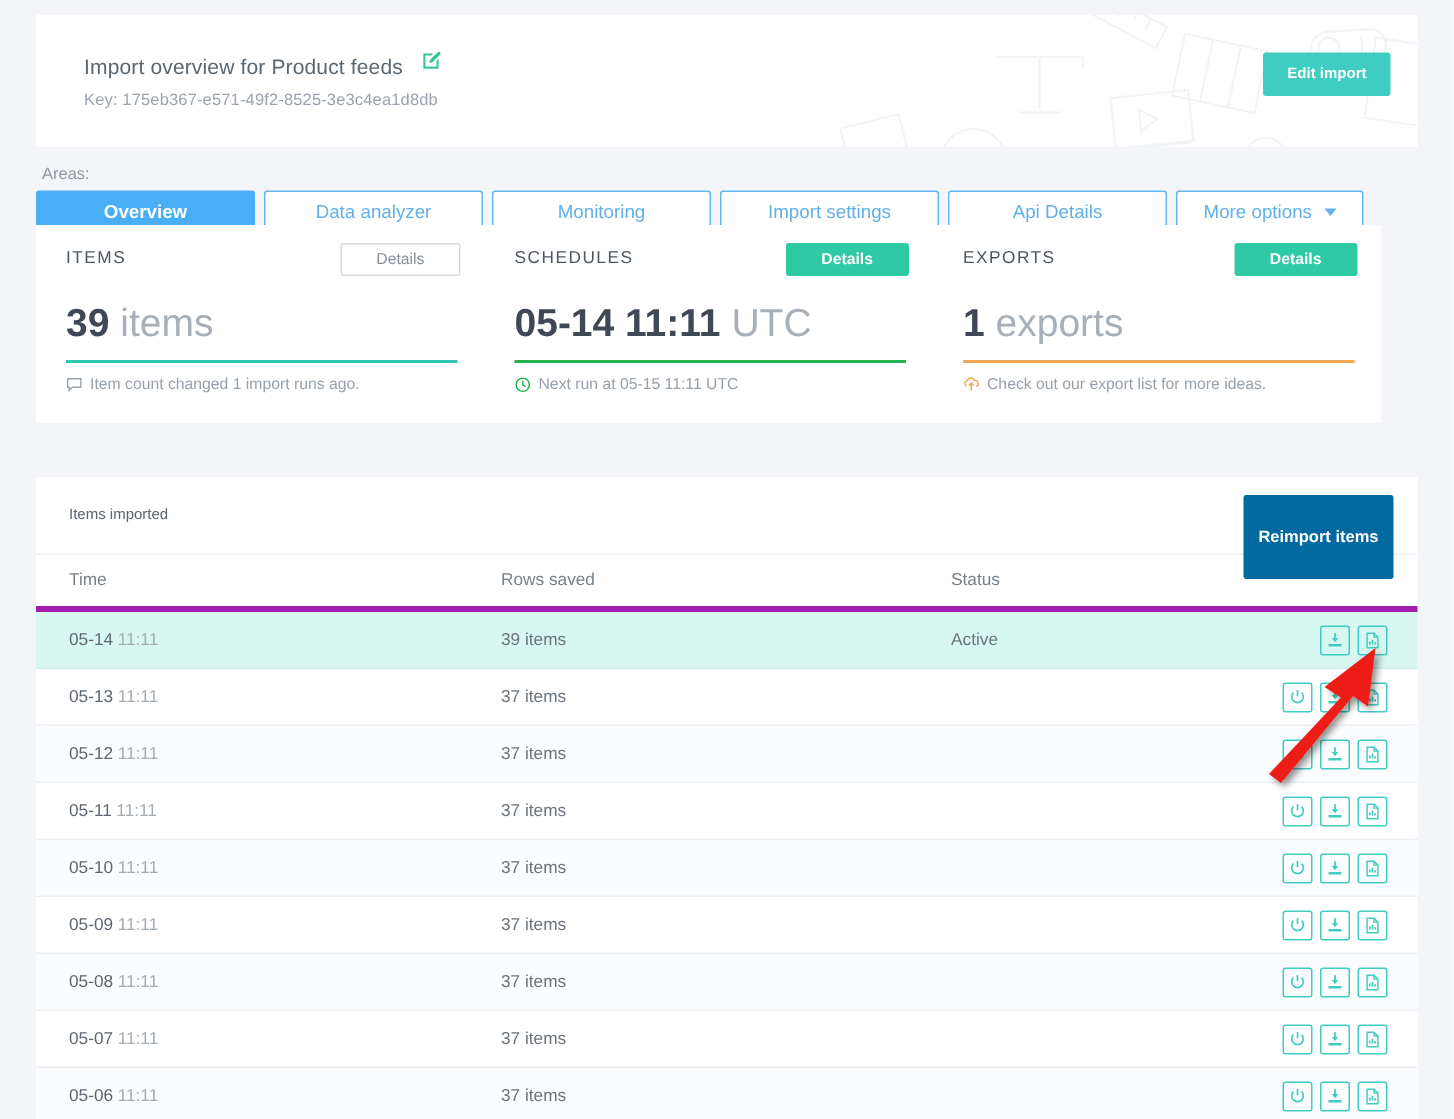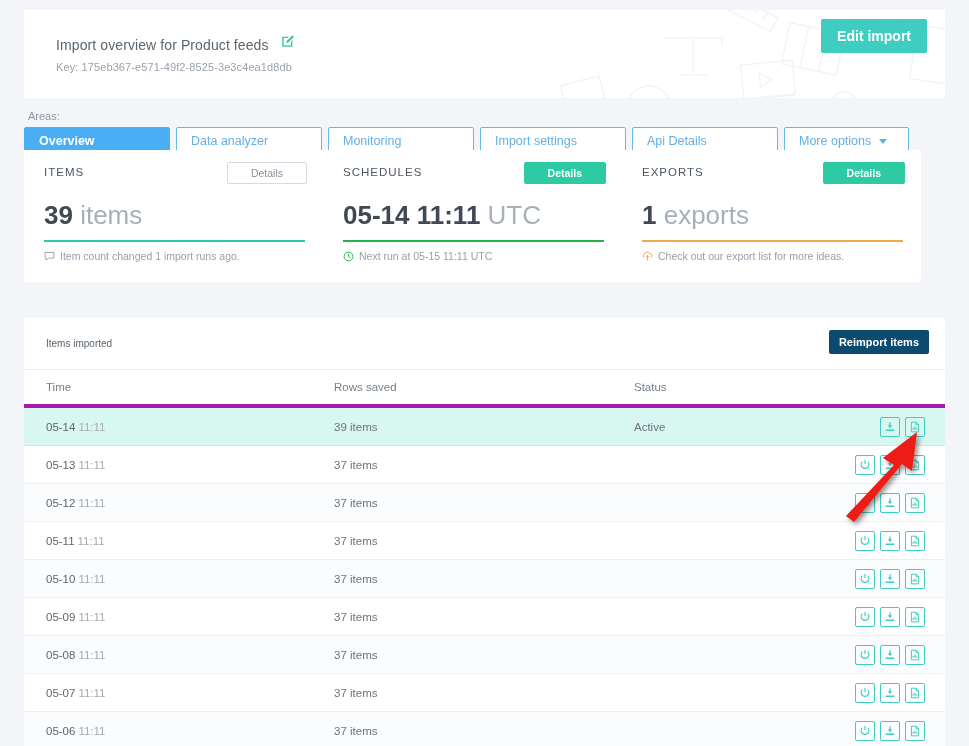--- a/index.html
+++ b/index.html
@@ -34,41 +34,41 @@
   }
   .title-edit-icon {
     display: inline-block; margin-left: 8px; vertical-align: 2px;
     color: #35c795; cursor: pointer;
   }
   .page-key {
     margin-top: 7px;
     font-size: 11px; color: #9aa3ad; letter-spacing: .1px;
   }
   .edit-import-btn {
-    position: absolute; right: 18px; top: 9px; z-index: 3;
+    position: absolute; right: 18px; top: 25px; z-index: 3;
     background: #3ecdc0; color: #fff;
     border: none; border-radius: 2px;
     padding: 9px 16px;
-    font-size: 14px; font-weight: bold;
+    font-size: 10px; font-weight: bold;
     font-family: "Liberation Sans", sans-serif;
     cursor: pointer;
   }
 
   
   .areas-label {
     position: absolute; left: 28px; top: 110px;
     font-size: 11px; color: #8d97a2;
   }
   .tabs {
     position: absolute; left: 24px; top: 127px;
     display: flex; gap: 6px;
   }
   .tab {
     height: 28px; min-width: 146px;
-    display: flex; align-items: center; 
+    display: flex; align-items: center; justify-content: center;
     background: #ffffff;
     border: 1px solid #62b9f0;
     border-radius: 2px;
     color: #62b0e8; font-size: 12.5px;
     cursor: pointer; padding: 0 14px;
   }
   .tab.active {
     background: #4aaef4; border-color: #4aaef4;
     color: #ffffff; font-weight: bold;
   }
@@ -123,22 +123,22 @@
     width: 921px; background: #fff;
   }
   .table-head-bar {
     height: 52px; display: flex; align-items: center;
     padding: 0 16px 0 22px; border-bottom: 1px solid #edf0f2;
     position: relative;
   }
   .table-title { font-size: 10px; color: #5a636d; }
   .reimport-btn {
     position: absolute; right: 16px; top: 12px;
-    background: #0c4a6e; color: #fff; border: none; border-radius: 2px;
-    font-size: 11px; font-weight: bold; padding: 6px 10px; cursor: pointer;
+    background: #0369a1; color: #fff; border: none; border-radius: 2px;
+    font-size: 11px; font-weight: bold; padding: 22px 10px; cursor: pointer;
     font-family: "Liberation Sans", sans-serif;
   }
   .col-head {
     height: 38px; display: flex; align-items: center;
     font-size: 11.5px; color: #77818c;
     border-bottom: 4px solid #a21caf;
   }
   .c-time   { width: 310px; padding-left: 22px; }
   .c-rows   { width: 300px; }
   .c-status { width: 200px; }

